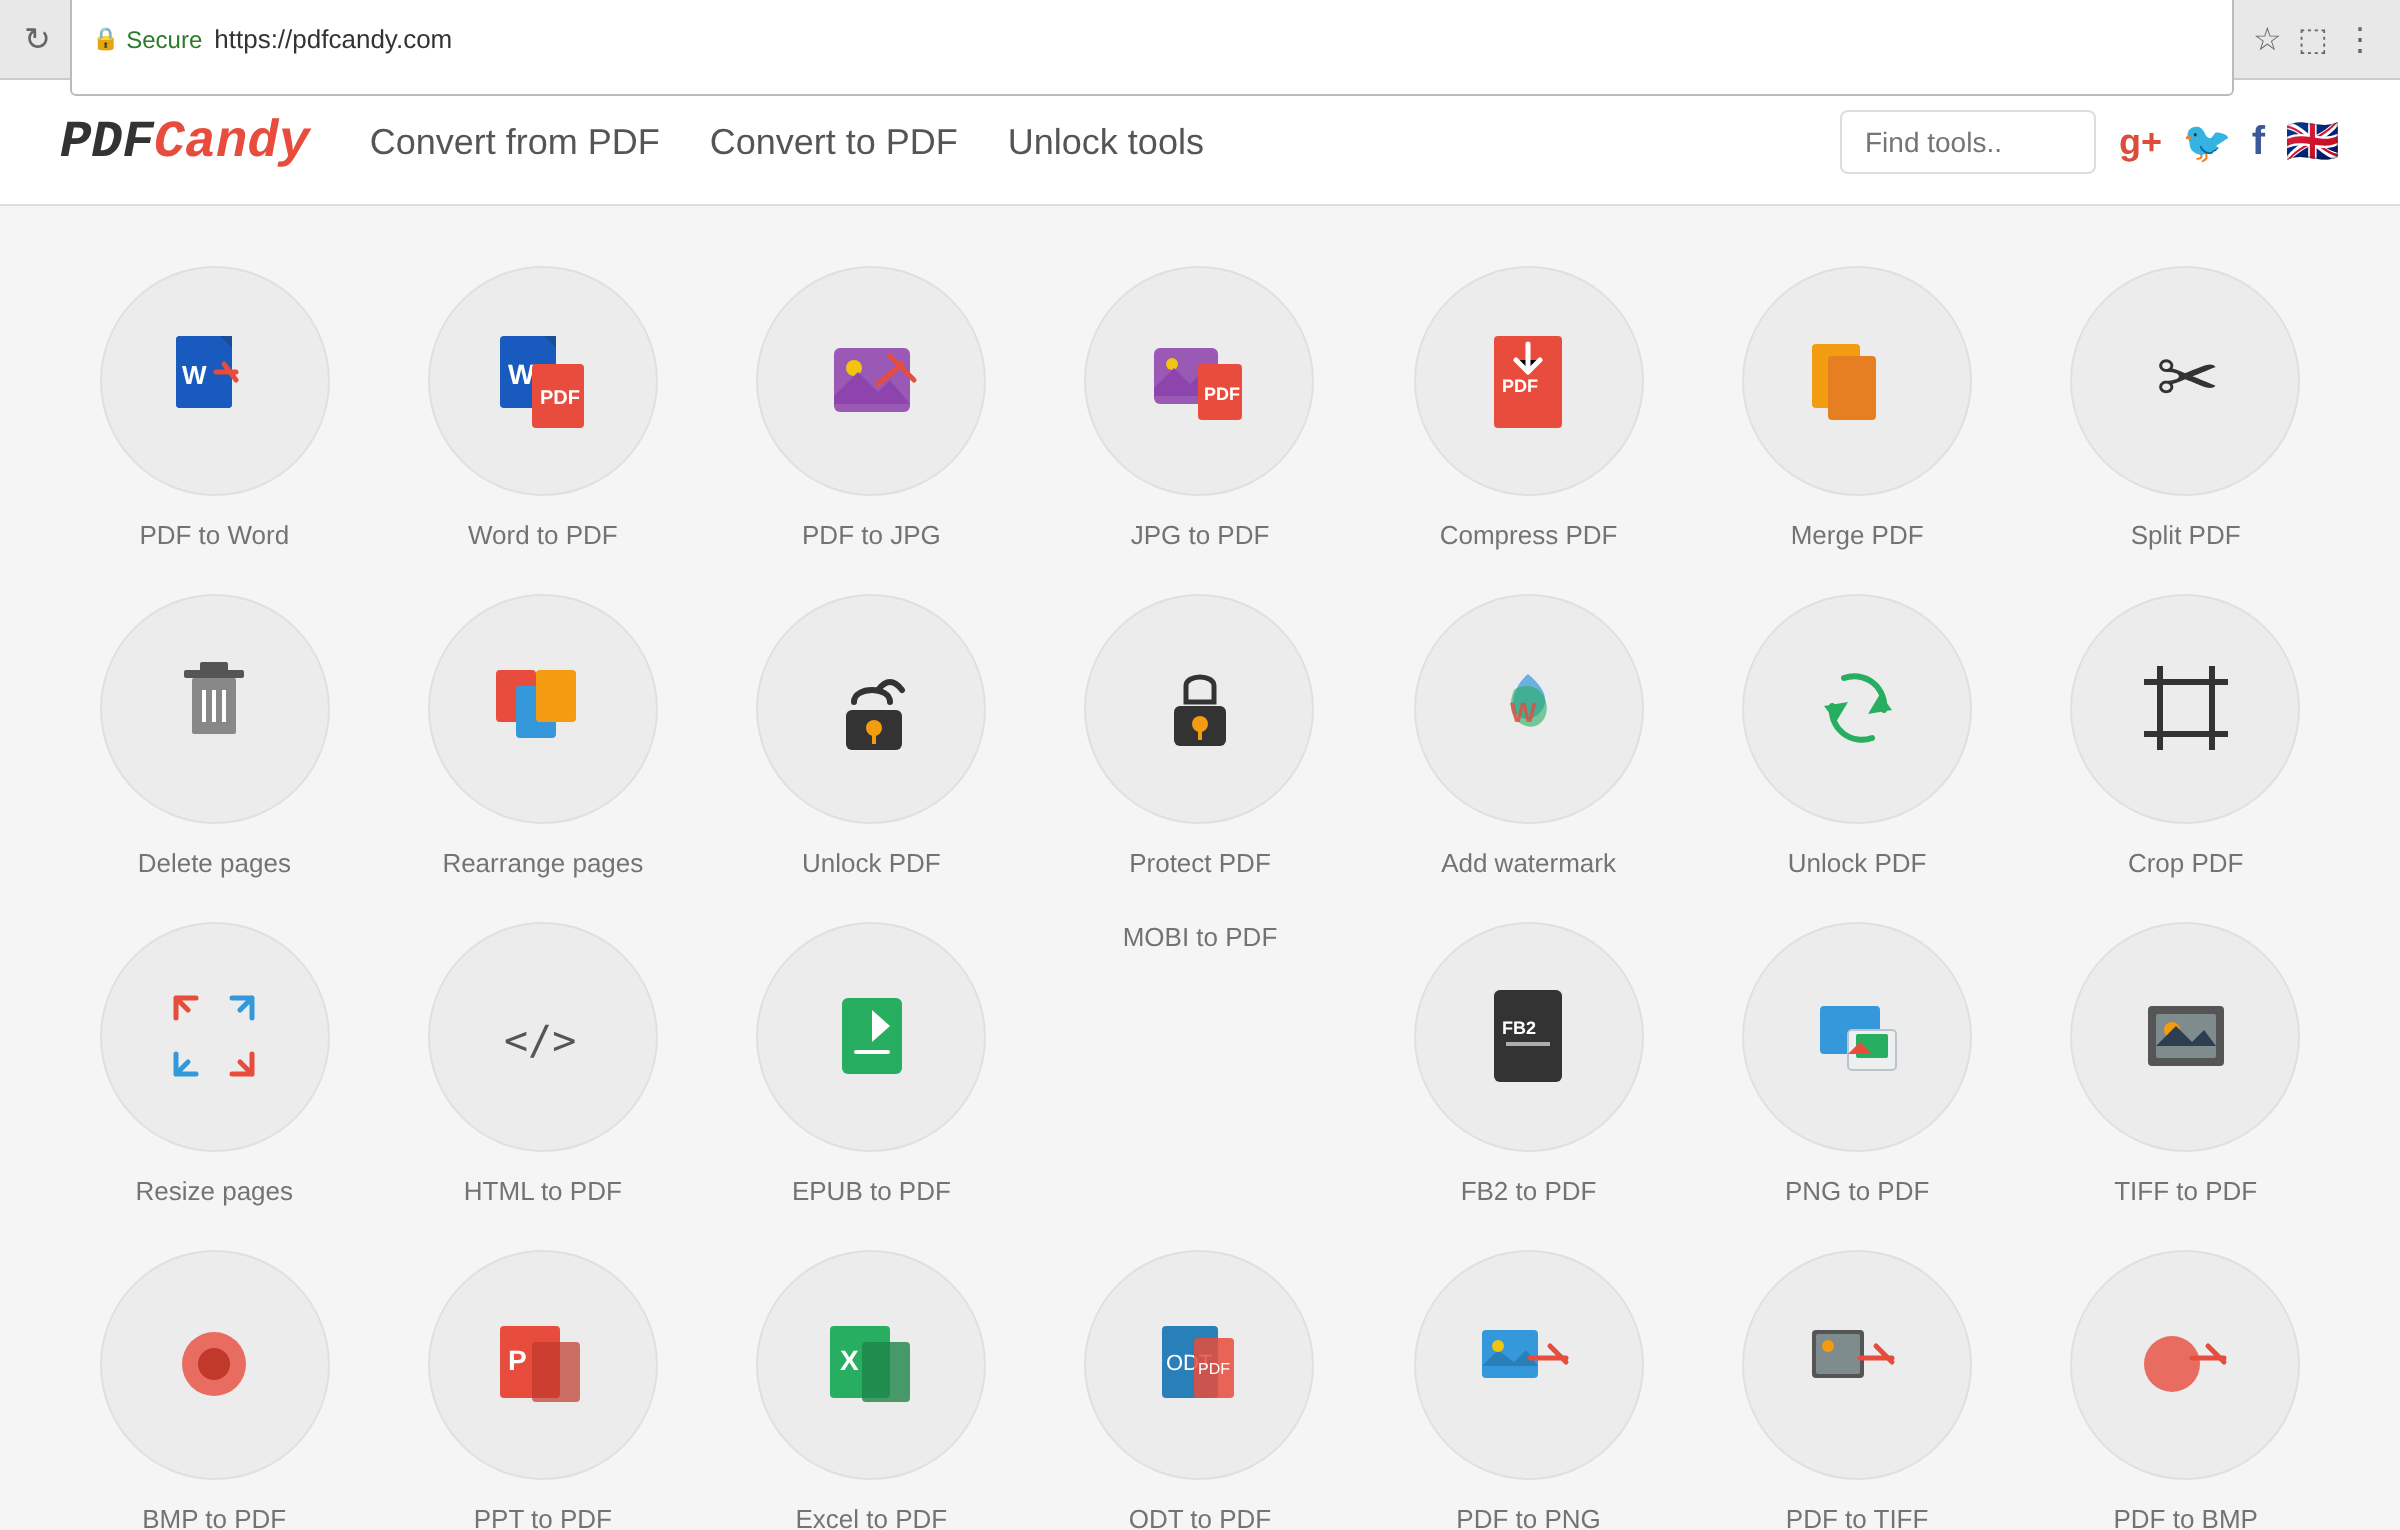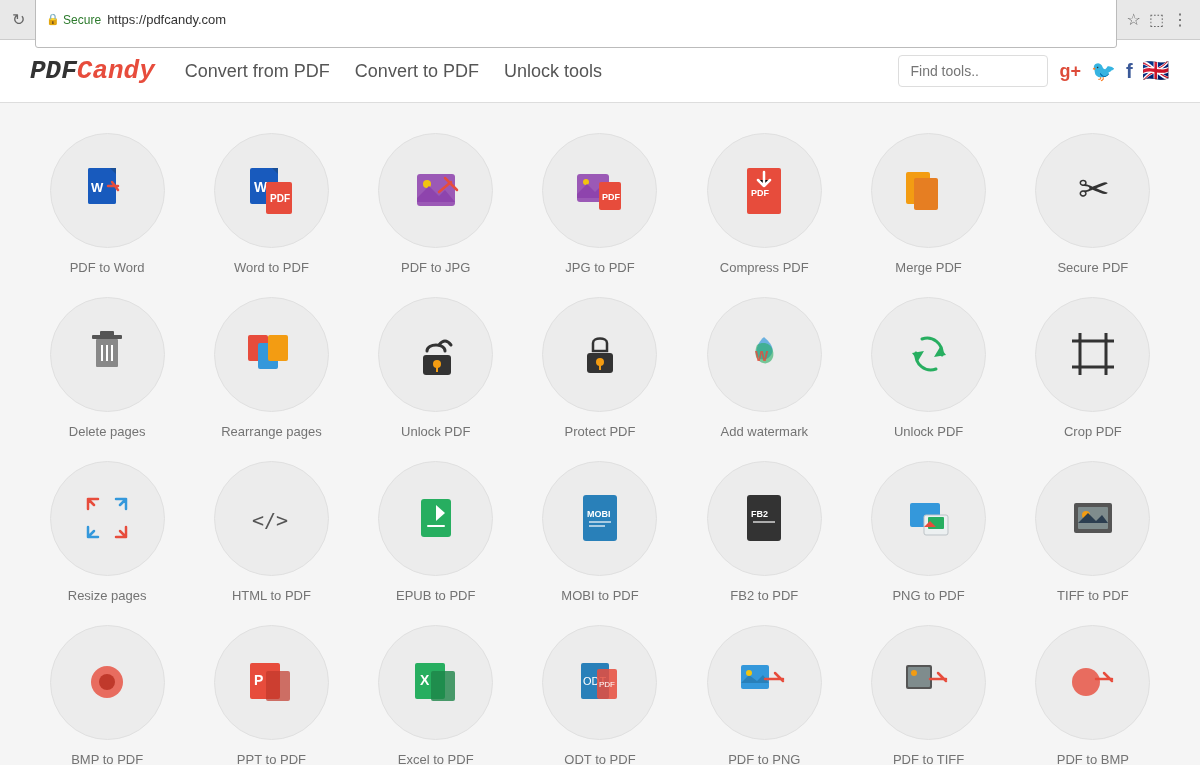--- a/index.html
+++ b/index.html
@@ -70,21 +70,21 @@
       text-decoration: none;
       cursor: pointer;
     }
     .header-right { display: flex; align-items: center; gap: 12px; margin-left: auto; }
     .search-box {
       border: 1px solid #ddd;
       border-radius: 4px;
       padding: 7px 12px;
       font-size: 14px;
       color: #aaa;
-      width: 150px;
+      width: 128px;
       margin-left: 25px;
     }
     .social-icons { display: flex; gap: 10px; align-items: center; }
     .social-icon { font-size: 20px; cursor: pointer; }
     .google-icon { color: #dd4b39; font-weight: bold; font-size: 18px; }
     .twitter-icon { color: #1da1f2; }
     .facebook-icon { color: #3b5998; }
     .flag-icon { font-size: 22px; }
 
     
@@ -236,21 +236,21 @@
           </svg>
         </div>
         <div class="tool-label">Merge PDF</div>
       </div>
       <div class="tool-item">
         <div class="tool-circle">
           <svg viewBox="0 0 54 54" class="tool-svg">
             <text x="12" y="38" font-size="38" fill="#333">✂</text>
           </svg>
         </div>
-        <div class="tool-label">Secure PDF</div>
+        <div class="tool-label">Split PDF</div>
       </div>
       <div class="tool-item">
         <div class="tool-circle">
           <svg viewBox="0 0 54 54" class="tool-svg">
             <rect x="16" y="12" width="22" height="28" rx="1" fill="#888"></rect>
             <rect x="12" y="8" width="30" height="4" rx="1" fill="#555"></rect>
             <line x1="16" y1="8" x2="16" y2="12" stroke="#555" stroke-width="2"></line>
             <line x1="38" y1="8" x2="38" y2="12" stroke="#555" stroke-width="2"></line>
             <rect x="20" y="4" width="14" height="6" rx="1" fill="#555"></rect>
             <line x1="22" y1="18" x2="22" y2="34" stroke="white" stroke-width="2"></line>
@@ -354,28 +354,20 @@
         <div class="tool-circle">
           <svg viewBox="0 0 54 54" class="tool-svg">
             <rect x="12" y="8" width="30" height="38" rx="3" fill="#27ae60"></rect>
             <polygon points="27 14 36 22 27 30" fill="white"></polygon>
             <rect x="18" y="34" width="18" height="2" rx="1" fill="white"></rect>
           </svg>
         </div>
         <div class="tool-label">EPUB to PDF</div>
       </div>
       <div class="tool-item">
-        <div class="tool-circle">
-          <svg viewBox="0 0 54 54" class="tool-svg">
-            <rect x="10" y="4" width="34" height="46" rx="3" fill="#2980b9"></rect>
-            <text x="14" y="26" font-size="9" fill="white" font-weight="bold">MOBI</text>
-            <rect x="16" y="30" width="22" height="2" fill="white" opacity="0.6"></rect>
-            <rect x="16" y="34" width="16" height="2" fill="white" opacity="0.6"></rect>
-          </svg>
-        </div>
         <div class="tool-label">MOBI to PDF</div>
       </div>
       <div class="tool-item">
         <div class="tool-circle">
           <svg viewBox="0 0 54 54" class="tool-svg">
             <rect x="10" y="4" width="34" height="46" rx="3" fill="#333"></rect>
             <text x="14" y="26" font-size="9" fill="white" font-weight="bold">FB2</text>
             <rect x="16" y="30" width="22" height="2" fill="white" opacity="0.6"></rect>
           </svg>
         </div>

